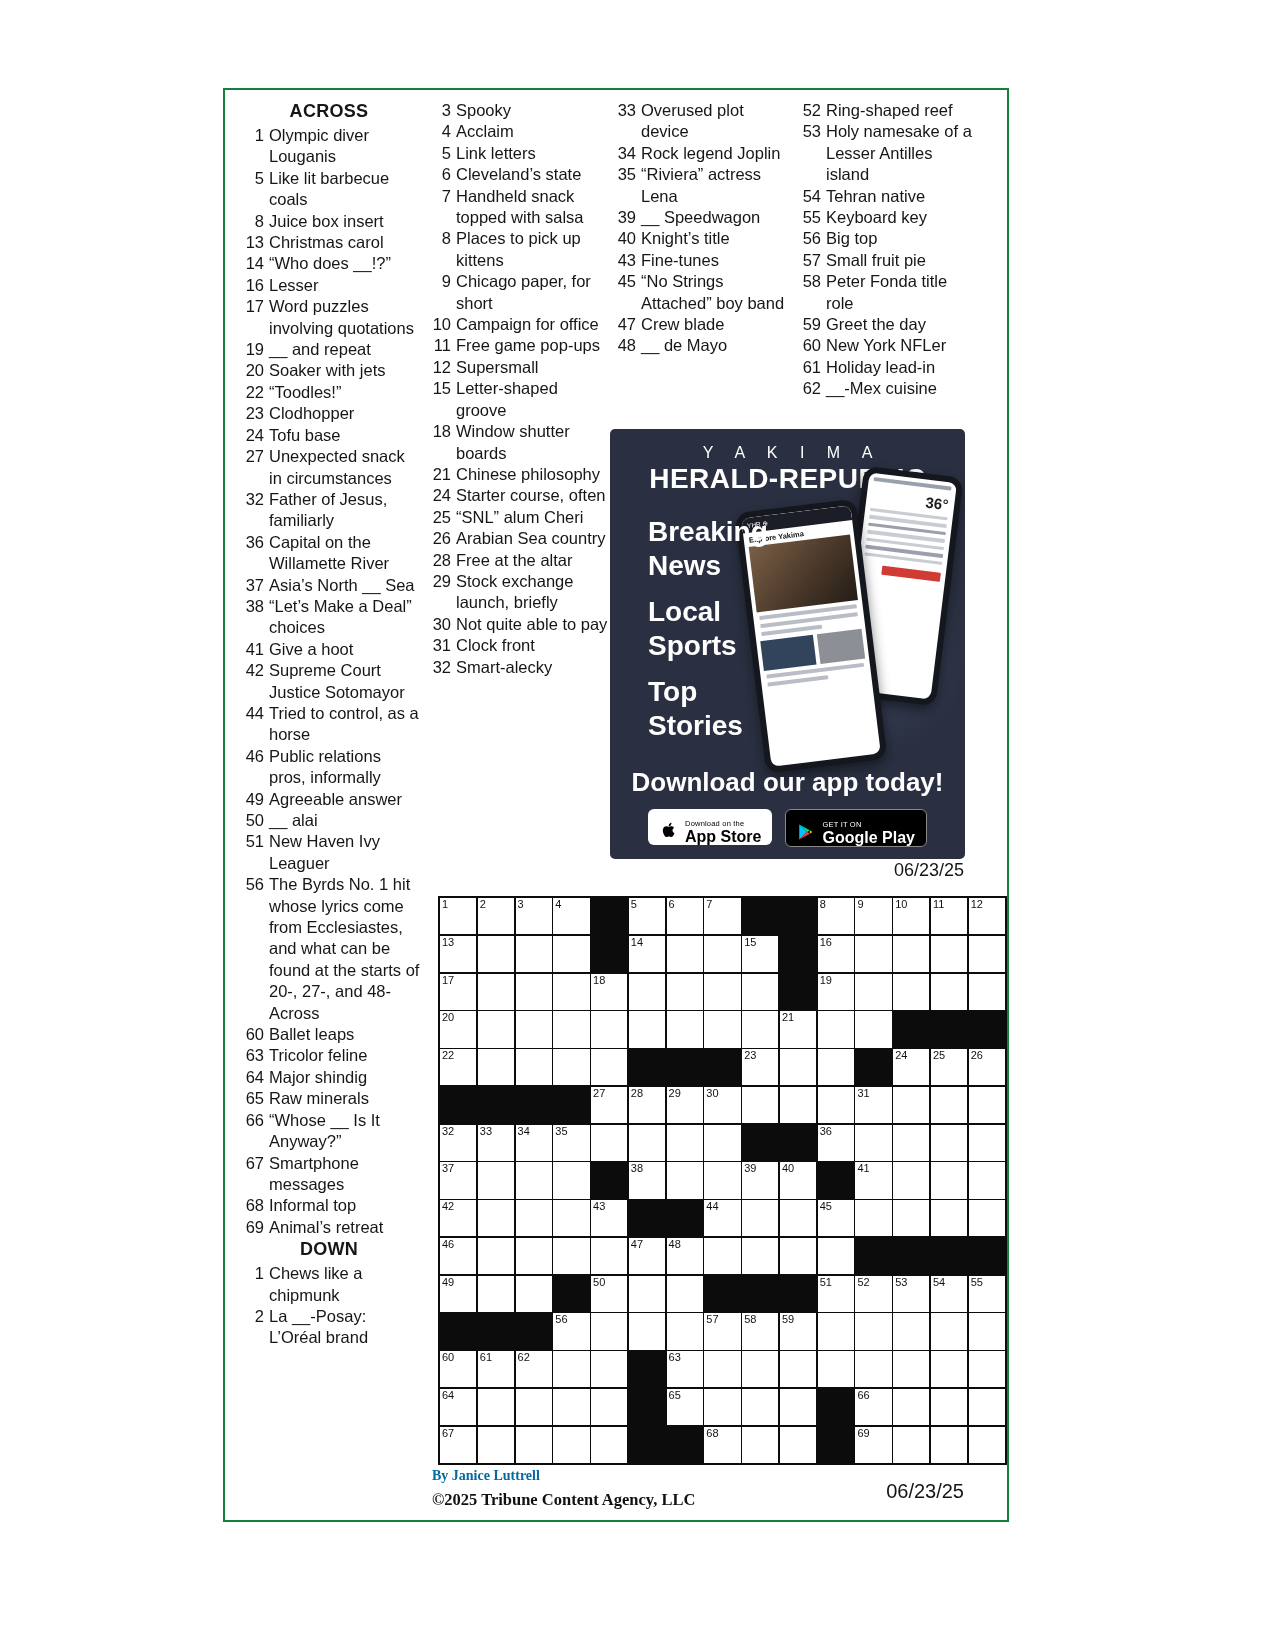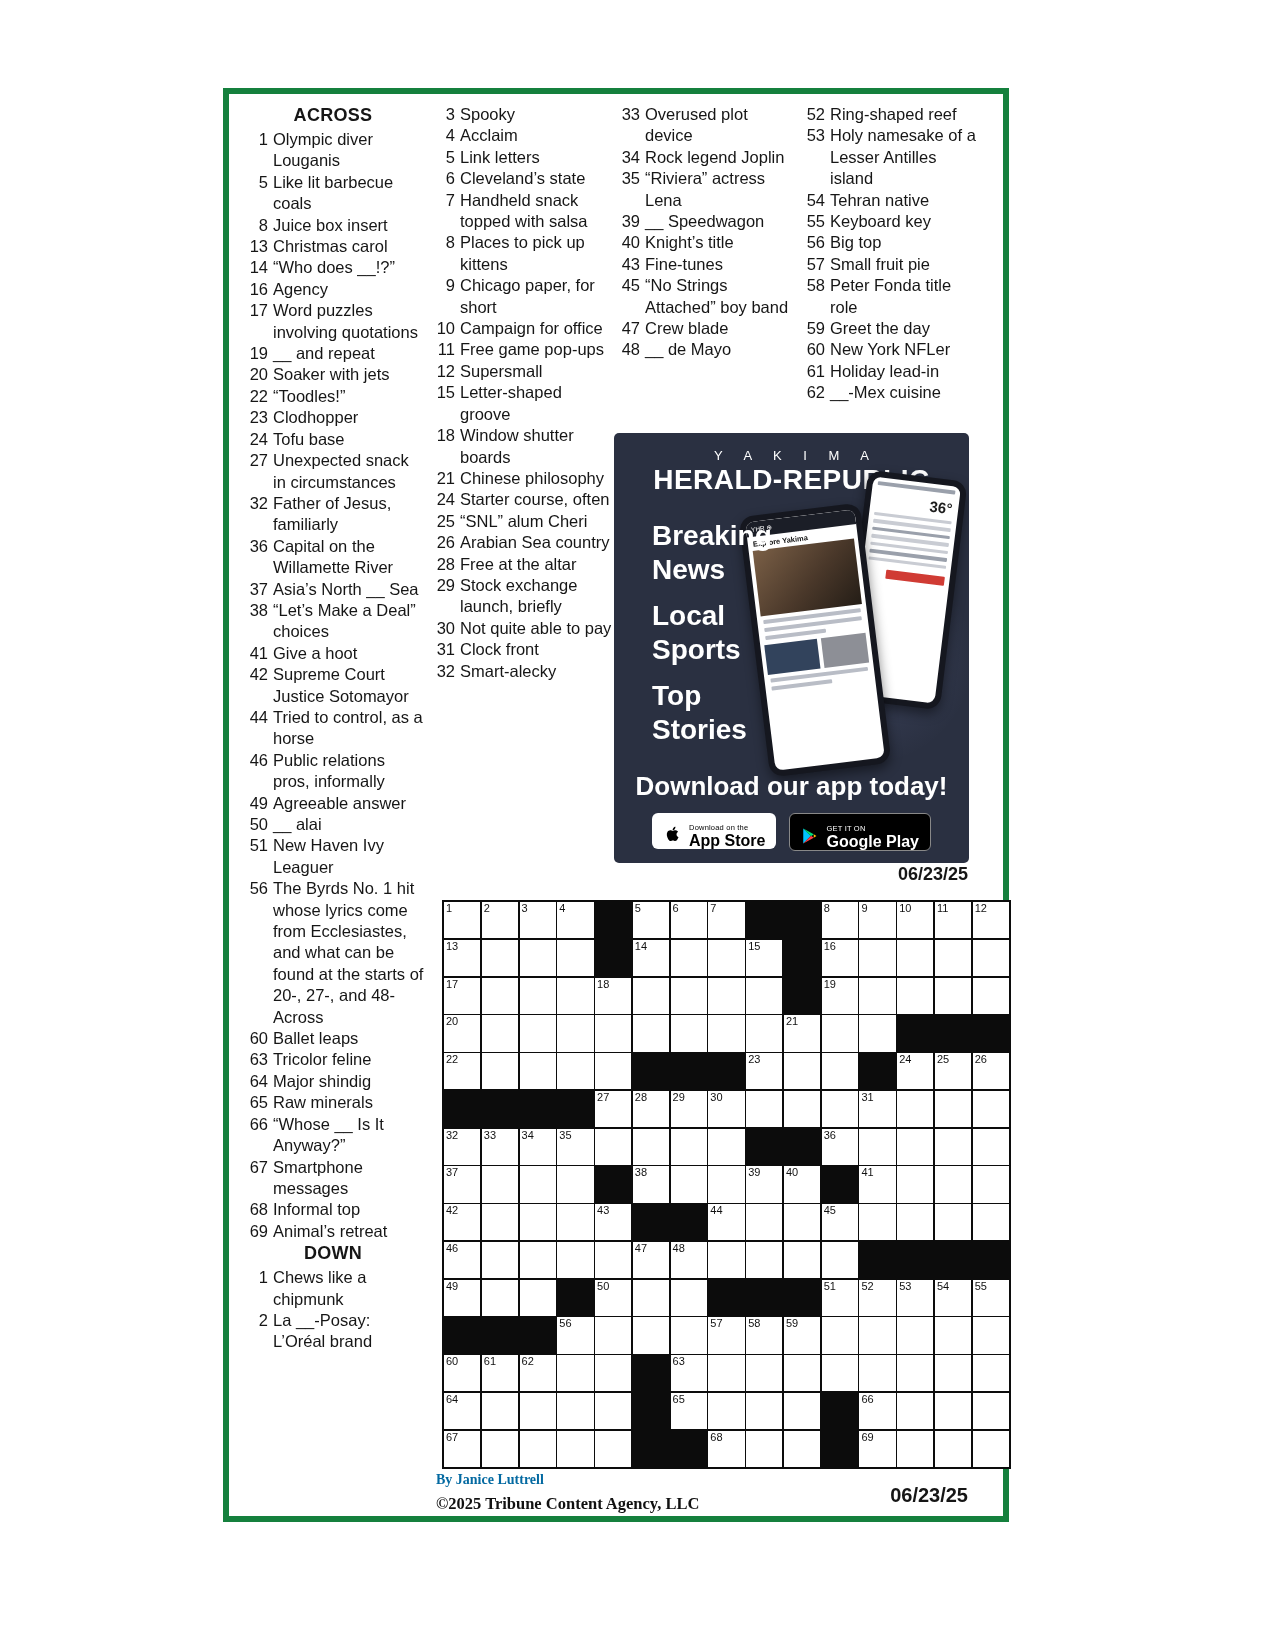--- a/index.html
+++ b/index.html
@@ -1,37 +1,37 @@
 <!DOCTYPE html>
 <html><head>
 <meta charset="utf-8">
 <style>
   html,body{margin:0;padding:0;background:#fff;}
   #page{position:relative;width:1265px;height:1637px;background:#fff;
         font-family:"Liberation Sans",sans-serif;color:#161616;overflow:hidden;}
   .frame{position:absolute;left:223px;top:88px;width:786px;height:1434px;
-         border:6px solid #15803d;box-sizing:border-box;background:#fff;}
+         border:2px solid #15803d;box-sizing:border-box;background:#fff;}
 
   
   .col{position:absolute;top:10px;}
   #col-0{left:12px;width:184px;}
   #col-1{left:199px;width:186px;}
   #col-2{left:384px;width:184px;}
   #col-3{left:569px;width:178px;}
   .hdr{font-weight:bold;font-size:18px;text-align:center;margin:1px 0 3px;letter-spacing:.3px;}
   .hdr.mt{}
   .clue{display:flex;font-size:16.5px;line-height:21.4px;}
   .clue .n{flex:0 0 27px;text-align:right;padding-right:5px;}
   .clue .t{flex:1;}
 
   
   .ad{position:absolute;left:385px;top:339px;width:355px;height:430px;
       background:#2a3041;border-radius:5px;color:#fff;overflow:hidden;}
   .brand{position:absolute;top:15px;left:0;right:0;text-align:center;}
-  .brand .yakima{font-size:13px;letter-spacing:9px;padding-left:9px;font-weight:500;}
+  .brand .yakima{font-size:16px;letter-spacing:9px;padding-left:9px;font-weight:500;}
   .brand .herald{font-size:28px;font-weight:bold;letter-spacing:.5px;margin-top:1px;}
   .features{position:absolute;left:38px;top:86px;width:150px;}
   .feature{font-size:28px;font-weight:bold;line-height:34px;margin-bottom:12px;}
   .phones{position:absolute;left:130px;top:42px;width:218px;height:312px;}
   .glow{position:absolute;left:18px;top:78px;width:210px;height:210px;border-radius:50%;
         background:radial-gradient(circle,#3b425a 0%,#2a3041 72%);}
   .phone{position:absolute;background:#fff;border:6px solid #15171f;border-radius:14px;
          box-shadow:0 5px 12px rgba(0,0,0,.45);overflow:hidden;}
   .phone.back{right:8px;top:0;width:88px;height:218px;transform:rotate(7deg);}
   .phone.front{left:10px;top:34px;width:110px;height:250px;transform:rotate(-7deg);}
@@ -50,21 +50,21 @@
   .cta{position:absolute;left:0;right:0;top:338px;text-align:center;font-size:26px;font-weight:bold;}
   .badges{position:absolute;left:0;right:0;top:380px;display:flex;justify-content:center;gap:13px;}
   .badge{height:36px;border-radius:6px;display:flex;align-items:flex-end;padding:0 11px;gap:7px;cursor:pointer;}
   .badge.appstore{background:#fff;color:#000;}
   .badge.gplay{background:#000;color:#fff;border:1px solid #888;}
   .badge .lines{display:flex;flex-direction:column;line-height:1;}
   .badge .small{font-size:7.5px;letter-spacing:.2px;}
   .badge .big{font-size:16px;font-weight:bold;margin-top:2px;}
 
   
-  .date{position:absolute;font-weight:bold;text-align:right;}
+  .date{position:absolute;font-weight:normal;text-align:right;}
   .date.top{left:577px;top:770px;width:162px;font-size:18px;}
   .date.bottom{left:567px;top:1390px;width:172px;font-size:20px;}
   .byline{position:absolute;left:207px;top:1378px;font-family:"Liberation Serif",serif;
           font-weight:bold;font-size:14px;color:#0369a1;}
   .copyright{position:absolute;left:207px;top:1400px;font-family:"Liberation Serif",serif;
              font-weight:bold;font-size:16.5px;color:#111;}
 
   
   .grid{position:absolute;left:213px;top:806px;width:565px;height:565px;
         display:grid;grid-template-columns:repeat(15,1fr);grid-template-rows:repeat(15,1fr);
@@ -96,21 +96,21 @@
         <div class="clue">
           <span class="n">13</span>
           <span class="t">Christmas carol</span>
         </div>
         <div class="clue">
           <span class="n">14</span>
           <span class="t">“Who does __!?”</span>
         </div>
         <div class="clue">
           <span class="n">16</span>
-          <span class="t">Agency</span>
+          <span class="t">Lesser</span>
         </div>
         <div class="clue">
           <span class="n">17</span>
           <span class="t">Word puzzles involving quotations</span>
         </div>
         <div class="clue">
           <span class="n">19</span>
           <span class="t">__ and repeat</span>
         </div>
         <div class="clue">

